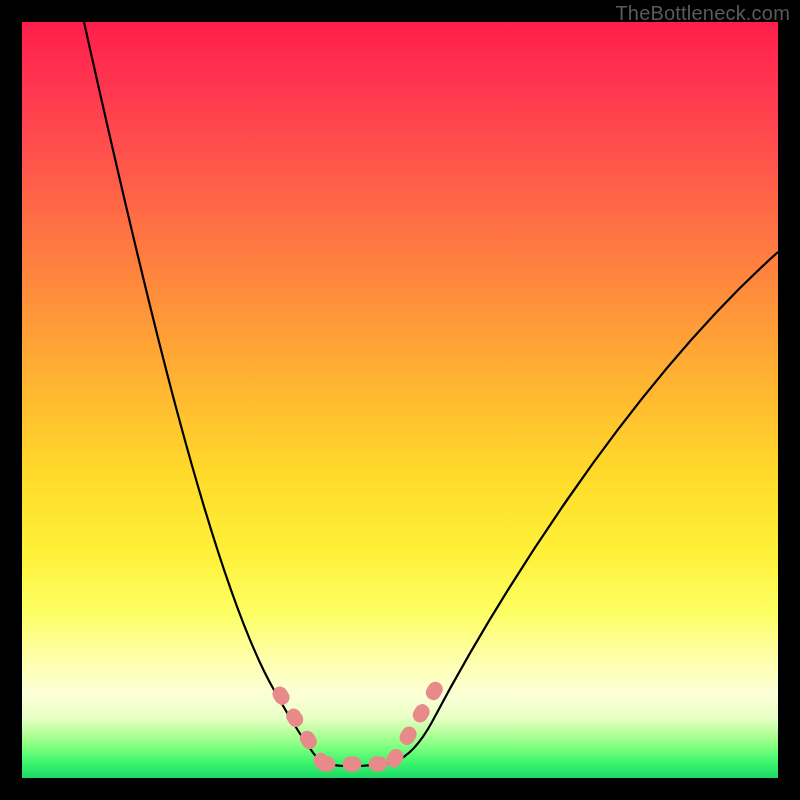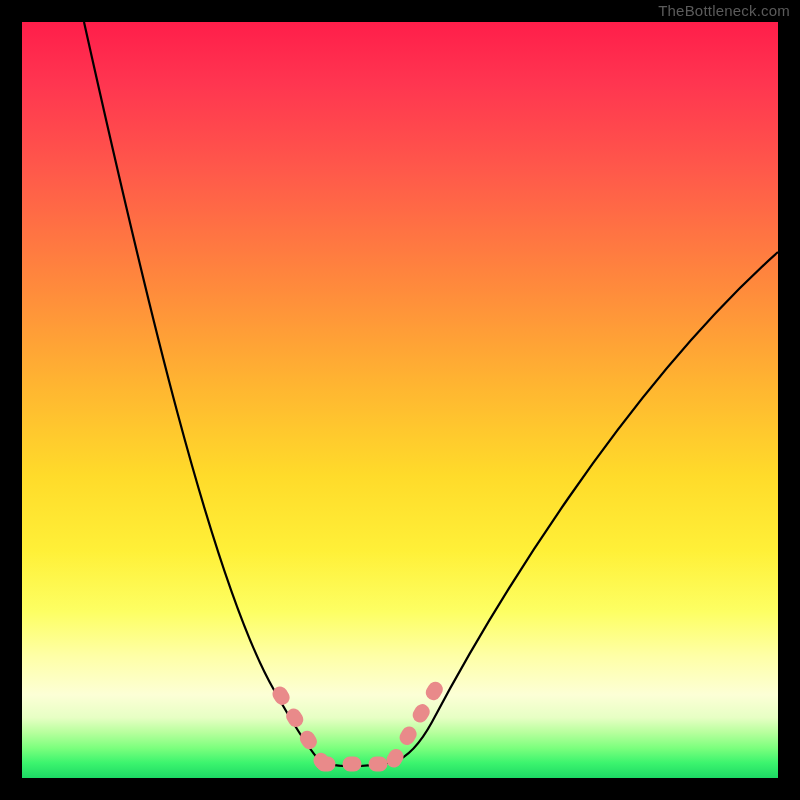--- a/index.html
+++ b/index.html
@@ -42,21 +42,21 @@
       #7dff7e 96%,
       #3cf46e 98%,
       #1cd964 100%
     );
   }
   .watermark {
     position: absolute;
     top: 2px;
     right: 10px;
     font-family: Arial, Helvetica, sans-serif;
-    font-size: 15px;
+    font-size: 20px;
     color: #5b5b5b;
     letter-spacing: 0.2px;
     user-select: none;
   }
   svg.curve-layer {
     position: absolute;
     left: 0;
     top: 0;
     width: 756px;
     height: 756px;

